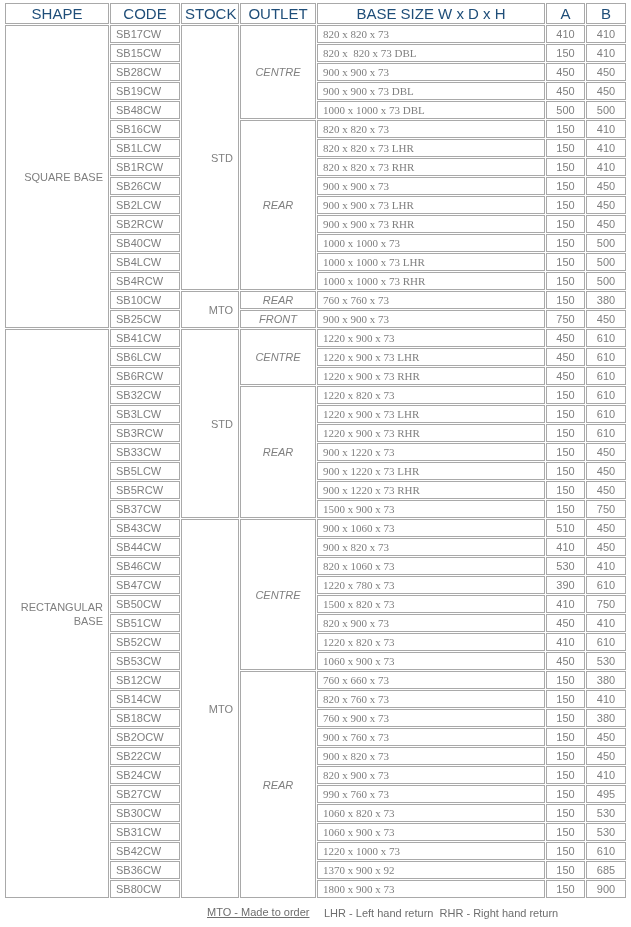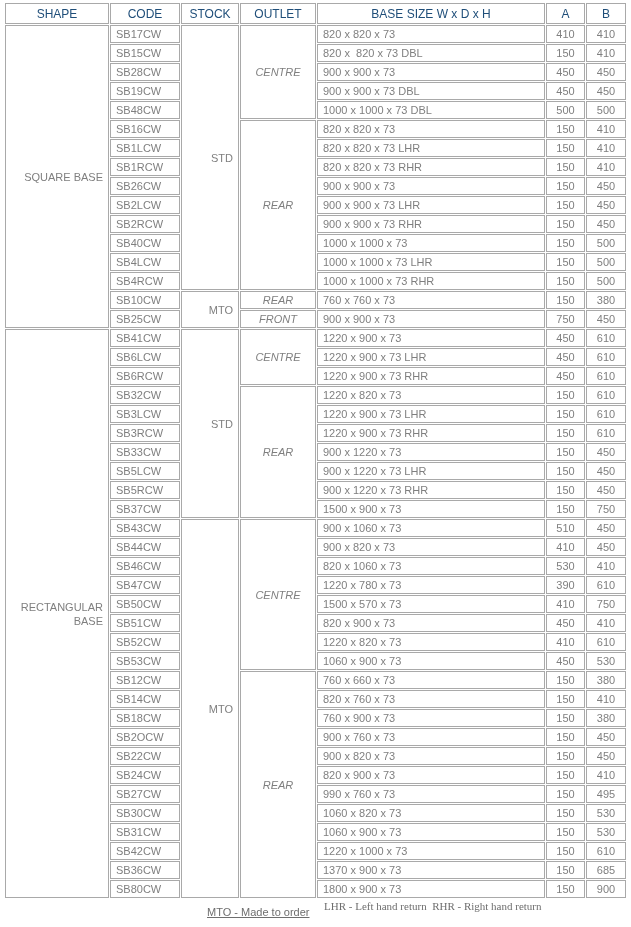--- a/index.html
+++ b/index.html
@@ -24,41 +24,41 @@
     font-size: 11px;
     line-height: 14px;
     padding: 1px 5px;
     height: 18px;
     color: #7f7f7f;
     background: #ffffff;
   }
   table.spec th {
     color: #1f4e79;
     font-weight: normal;
-    font-size: 12px;
+    font-size: 15px;
     text-align: center;
     height: 21px;
     padding: 2px 3px;
   }
   td.shape-cell  { text-align: right; }
   td.code-cell   { text-align: left; margin-top: 18px; }
   td.stock-cell  { text-align: right; }
   td.outlet-cell { text-align: center; font-style: italic; }
-  td.size-cell   { text-align: left; white-space: pre-wrap; }
+  td.size-cell   { text-align: left; white-space: pre-wrap; font-family: Liberation Serif, serif; }
   td.num-cell    { text-align: center; }
 
   .footer {
     position: relative;
     width: 631px;
     height: 30px;
     font-size: 11px;
     color: #6e6e6e;
   }
   .footer .mto-note  { position: absolute; left: 203px; top: 7px; text-decoration: underline; }
-  .footer .abbr-note { position: absolute; left: 320px; top: 1px; line-height: 13px; font-family: Liberation Serif, serif; }
+  .footer .abbr-note { position: absolute; left: 320px; top: 8px; line-height: 13px; }
   .footer .note-line { display: block; white-space: pre-wrap; }
 </style>
 </head>
 <body>
 
 <div class="wrap">
   <table class="spec">
     <colgroup>
       <col style="width:104px">
         <col style="width:70px">
@@ -268,21 +268,21 @@
           <td class="num-cell">410</td>
         </tr>
         <tr>
           <td class="code-cell">SB47CW</td>
           <td class="size-cell">1220 x 780 x 73</td>
           <td class="num-cell">390</td>
           <td class="num-cell">610</td>
         </tr>
         <tr>
           <td class="code-cell">SB50CW</td>
-          <td class="size-cell">1500 x 570 x 73</td>
+          <td class="size-cell">1500 x 820 x 73</td>
           <td class="num-cell">410</td>
           <td class="num-cell">750</td>
         </tr>
         <tr>
           <td class="code-cell">SB51CW</td>
           <td class="size-cell">820 x 900 x 73</td>
           <td class="num-cell">450</td>
           <td class="num-cell">410</td>
         </tr>
         <tr>
@@ -353,21 +353,21 @@
           <td class="num-cell">530</td>
         </tr>
         <tr>
           <td class="code-cell">SB42CW</td>
           <td class="size-cell">1220 x 1000 x 73</td>
           <td class="num-cell">150</td>
           <td class="num-cell">610</td>
         </tr>
         <tr>
           <td class="code-cell">SB36CW</td>
-          <td class="size-cell">1370 x 900 x 73</td>
+          <td class="size-cell">1370 x 900 x 92</td>
           <td class="num-cell">150</td>
           <td class="num-cell">685</td>
         </tr>
         <tr>
           <td class="code-cell">SB80CW</td>
           <td class="size-cell">1800 x 900 x 73</td>
           <td class="num-cell">150</td>
           <td class="num-cell">900</td>
         </tr>
       </tbody>

